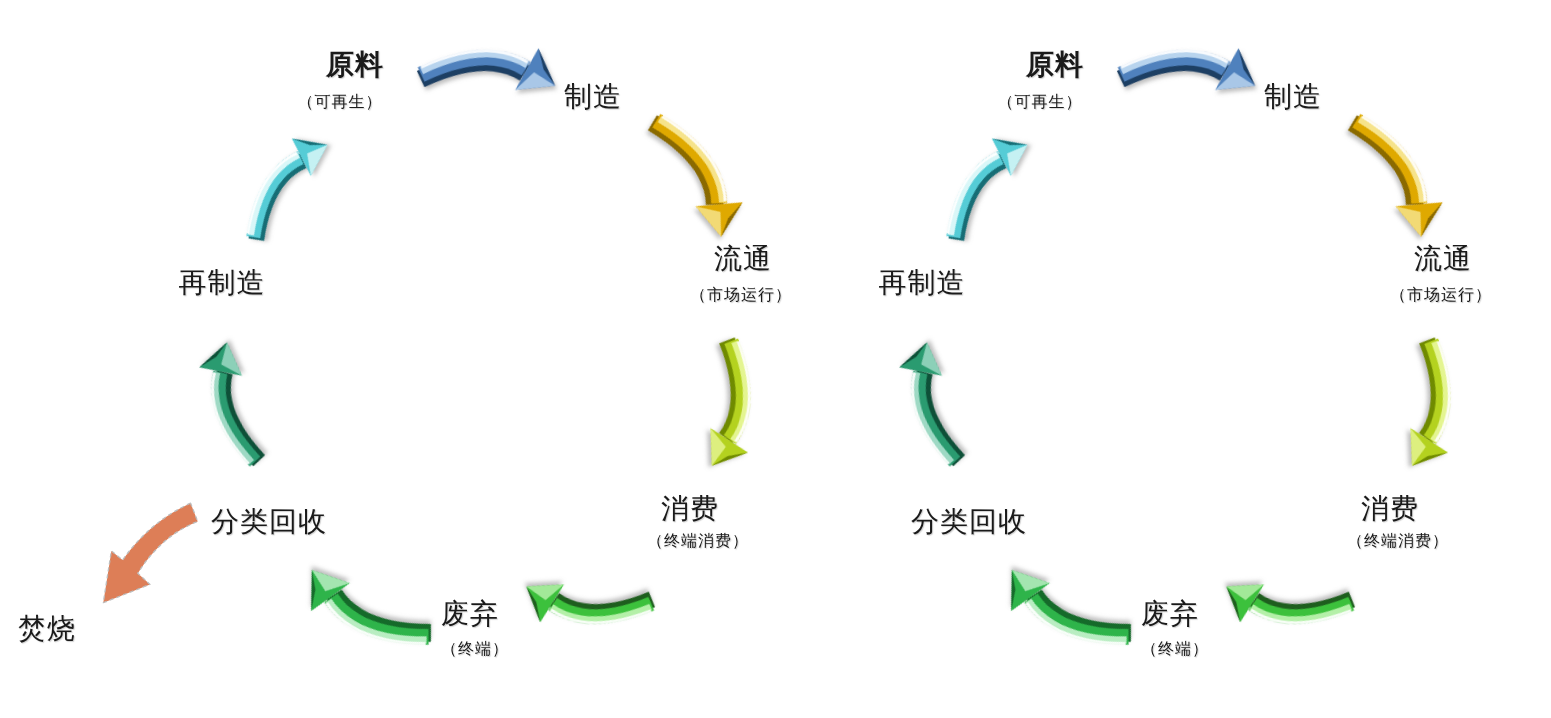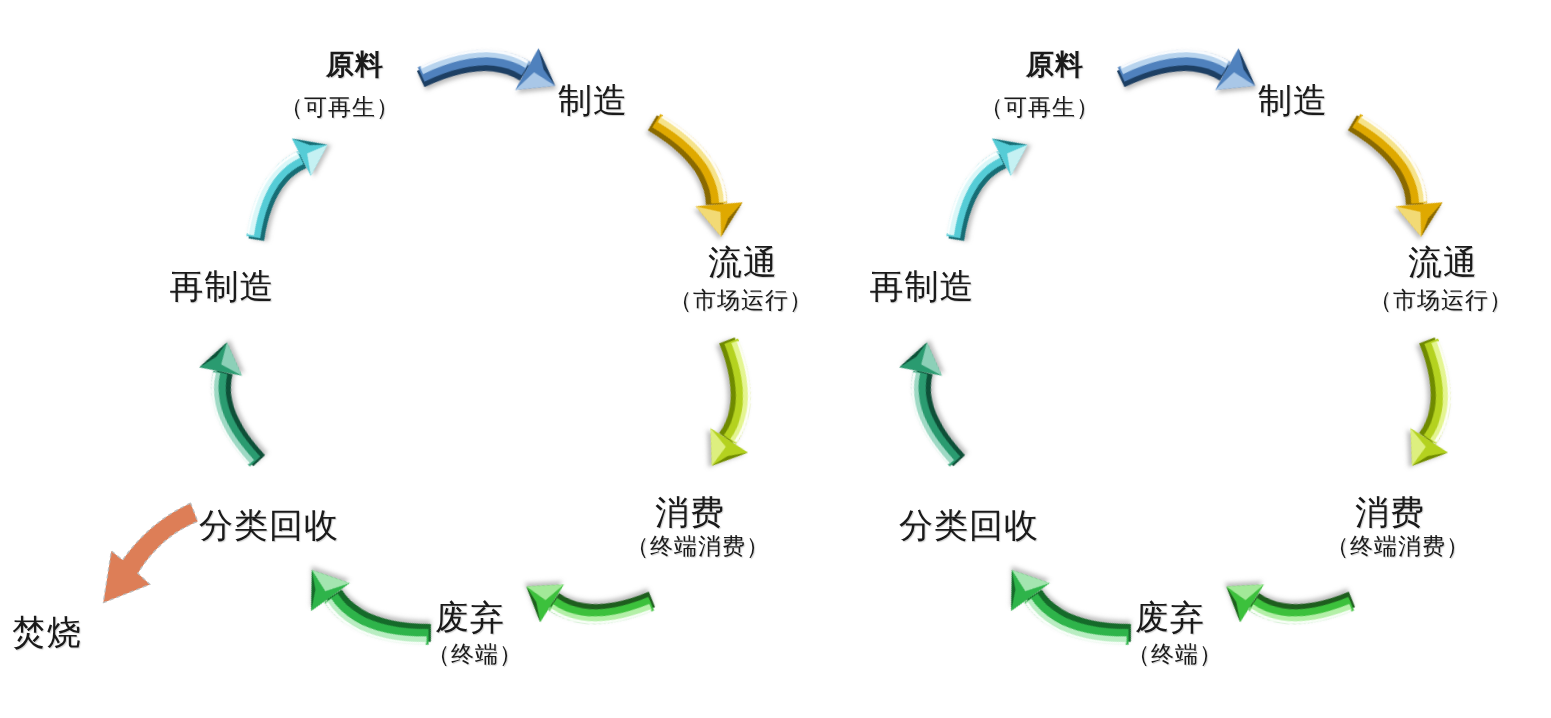--- a/index.html
+++ b/index.html
@@ -5,24 +5,24 @@
   html,body { margin:0; padding:0; background:#fff; }
   .stage {
     position:relative; width:1551px; height:718px; background:#ffffff;
     overflow:hidden;
     font-family:"Liberation Serif","DejaVu Serif",serif;
     color:#1a1a1a;
     text-align:right;
   }
   .lbl {
     position:absolute; transform:translateX(-50%);
-    white-space:nowrap; font-size:34px; letter-spacing:1px;
+    white-space:nowrap; font-size:28px; letter-spacing:1px;
     text-shadow:1px 1px 1px rgba(90,90,90,0.28);
   }
-  .sub    { font-size:23px; }
+  .sub    { font-size:16px; }
   .strong { font-weight:bold; font-size:28px; }
 
   .arrow3d {
     position:absolute; overflow:visible;
     filter:drop-shadow(2px 3px 2px rgba(125,125,125,0.5));
   }
   .arrow-flat { position:absolute; overflow:visible; }
 
   
   .c-blue   { --am:#4f81bd; --al:#b8d4ee; --ad:#1d3f63; }

